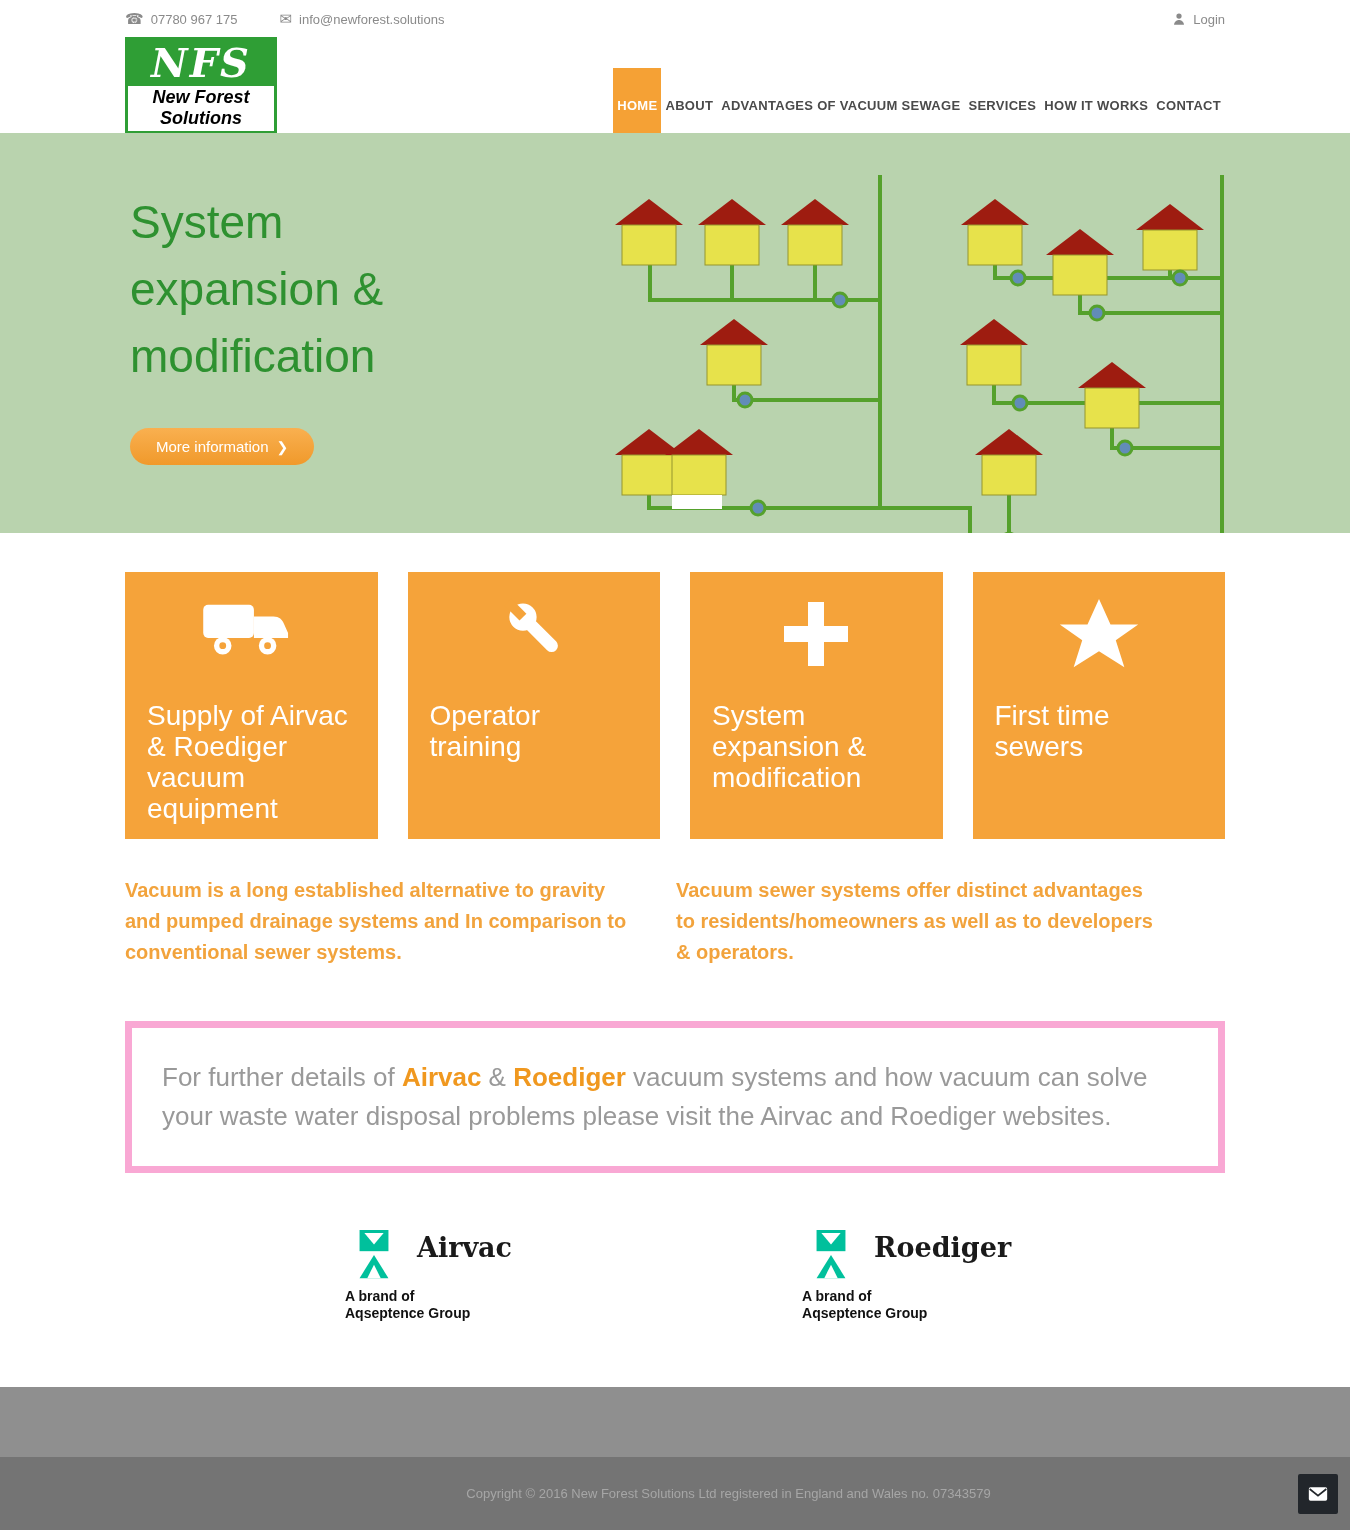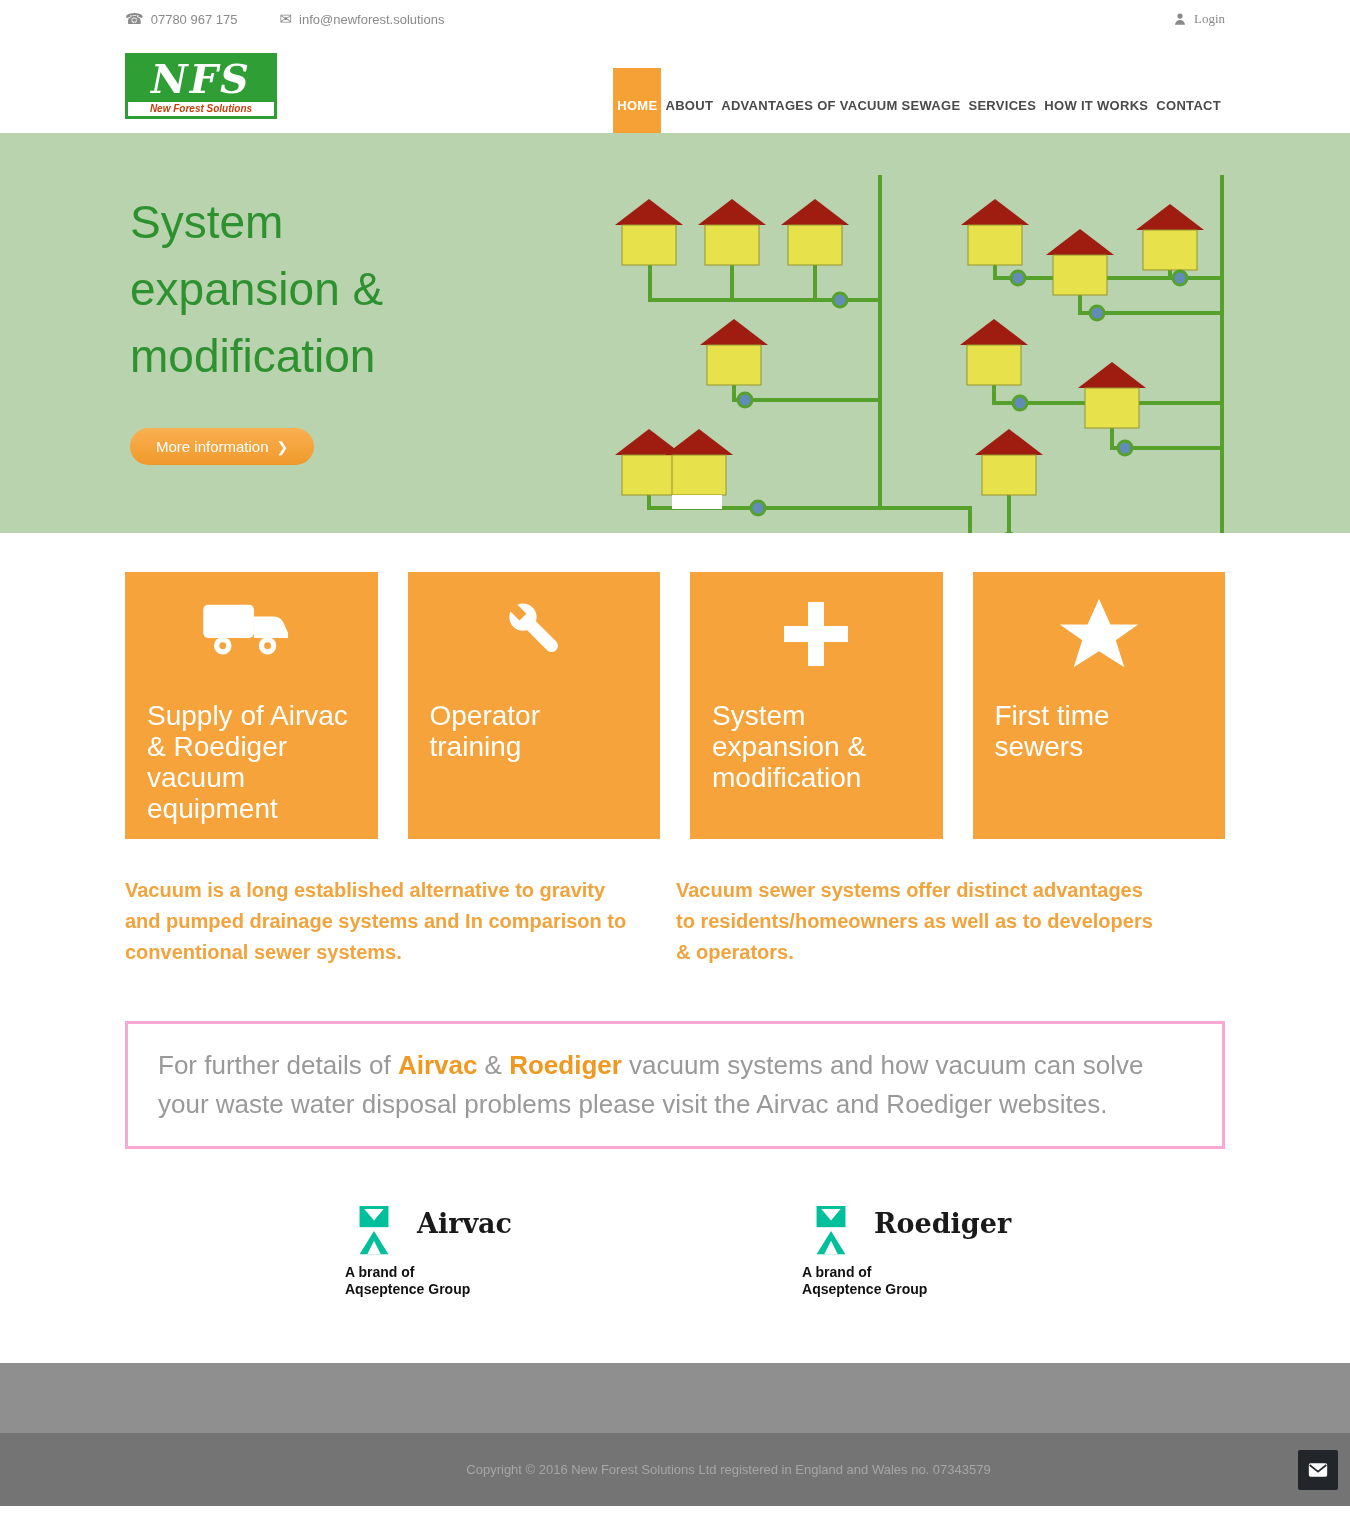--- a/index.html
+++ b/index.html
@@ -5,28 +5,28 @@
   * { box-sizing: border-box; margin: 0; padding: 0; }
   body { font-family: "Liberation Sans", sans-serif; background: #fff; }
   .page { width: 1350px; margin: 0 auto; background: #fff; }
   .shell { width: 1100px; margin: 0 auto; }
 
   
   .topbar { height: 38px; background: #fff; }
   .topbar-inner { width: 1100px; margin: 0 auto; height: 38px; display: flex; align-items: center; color: #8a8a8a; font-size: 13px; }
   .tb-item { display: inline-flex; align-items: center; gap: 7px; margin-right: 42px; }
   .tb-glyph { font-size: 15px; color: #8a8a8a; }
-  .tb-login { margin-left: auto; margin-right: 0; display: inline-flex; align-items: center; cursor: pointer; font-family: Liberation Serif, serif; }
+  .tb-login { margin-left: auto; margin-right: 0; display: inline-flex; align-items: center; cursor: pointer; }
 
   
   .header { height: 95px; background: #fff; }
   .header-inner { width: 1100px; margin: 0 auto; height: 95px; display: flex; align-items: center; gap: 21px; }
   .logo { width: 152px; background: #2f9e35; padding: 3px; cursor: pointer; }
   .logo-abbr { color: #fff; font-family: "DejaVu Serif", serif; font-style: italic; font-weight: 700; font-size: 40px; line-height: 46px; text-align: center; letter-spacing: 2px; }
-  .logo-sub { background: #fff; color: #c2410c; font-style: italic; font-weight: 700; font-size: 10px; text-align: center; padding: 1px 0 2px; }
+  .logo-sub { background: #fff; color: #000000; font-style: italic; font-weight: 700; font-size: 18px; text-align: center; padding: 1px 0 2px; }
   .nav { margin-left: auto; display: flex; align-items: center; height: 95px; }
   .nav-item { display: flex; align-items: center; padding: 0 4px; height: 95px; color: #4a4a4a; font-size: 13px; font-weight: 700; letter-spacing: .3px; cursor: pointer; white-space: nowrap; margin-top: 40px; }
   .nav-item.active { background: #f5a135; color: #fff; height: 76px; }
 
   
   .hero { position: relative; height: 400px; background: #b9d3ae; overflow: hidden; }
   .hero-title { position: absolute; left: 130px; top: 56px; width: 360px; color: #2e9130; font-size: 46px; font-weight: 400; line-height: 67px; }
   .hero-cta { position: absolute; left: 130px; top: 295px; display: inline-flex; align-items: center; gap: 8px; background: linear-gradient(#f9b050, #f0992b); color: #fff; font-size: 15px; border: none; border-radius: 20px; padding: 10px 26px; cursor: pointer; }
   .hero-cta .chev { font-size: 14px; }
   .hero-art { position: absolute; left: 590px; top: 20px; }
@@ -37,21 +37,21 @@
   .card-icon { display: flex; justify-content: center; margin-top: 23px; height: 78px; }
   .card-label { display: block; color: #fff; font-size: 28px; line-height: 31px; padding: 0 22px; margin-top: 27px; }
 
   
   .intro { display: flex; margin-top: 36px; }
   .intro p { font-size: 20px; font-weight: 700; line-height: 31px; color: #f2a33c; }
   .intro .col-l { width: 551px; padding-right: 46px; }
   .intro .col-r { width: 549px; padding-right: 60px; }
 
   
-  .details-box { margin-top: 53px; border: 3px solid #f9a8d4; padding: 22px 30px; font-size: 26px; line-height: 39px; color: #999; }
+  .details-box { margin-top: 53px; border: 7px solid #f9a8d4; padding: 30px 30px; font-size: 26px; line-height: 39px; color: #999; }
   .details-box .brand { color: #f0981f; font-weight: 700; }
 
   
   .brands { display: flex; margin-top: 57px; padding-left: 220px; gap: 290px; margin-bottom: 65px; }
   .brand-block { cursor: pointer; }
   .brand-top { display: flex; align-items: flex-start; gap: 14px; }
   .brand-name { font-family: "DejaVu Serif", serif; font-weight: 700; font-size: 27px; color: #1a1a1a; margin-top: 2px; }
   .brand-tagline { margin-top: 6px; font-size: 14px; font-weight: 700; color: #111; line-height: 17px; }
 
   

